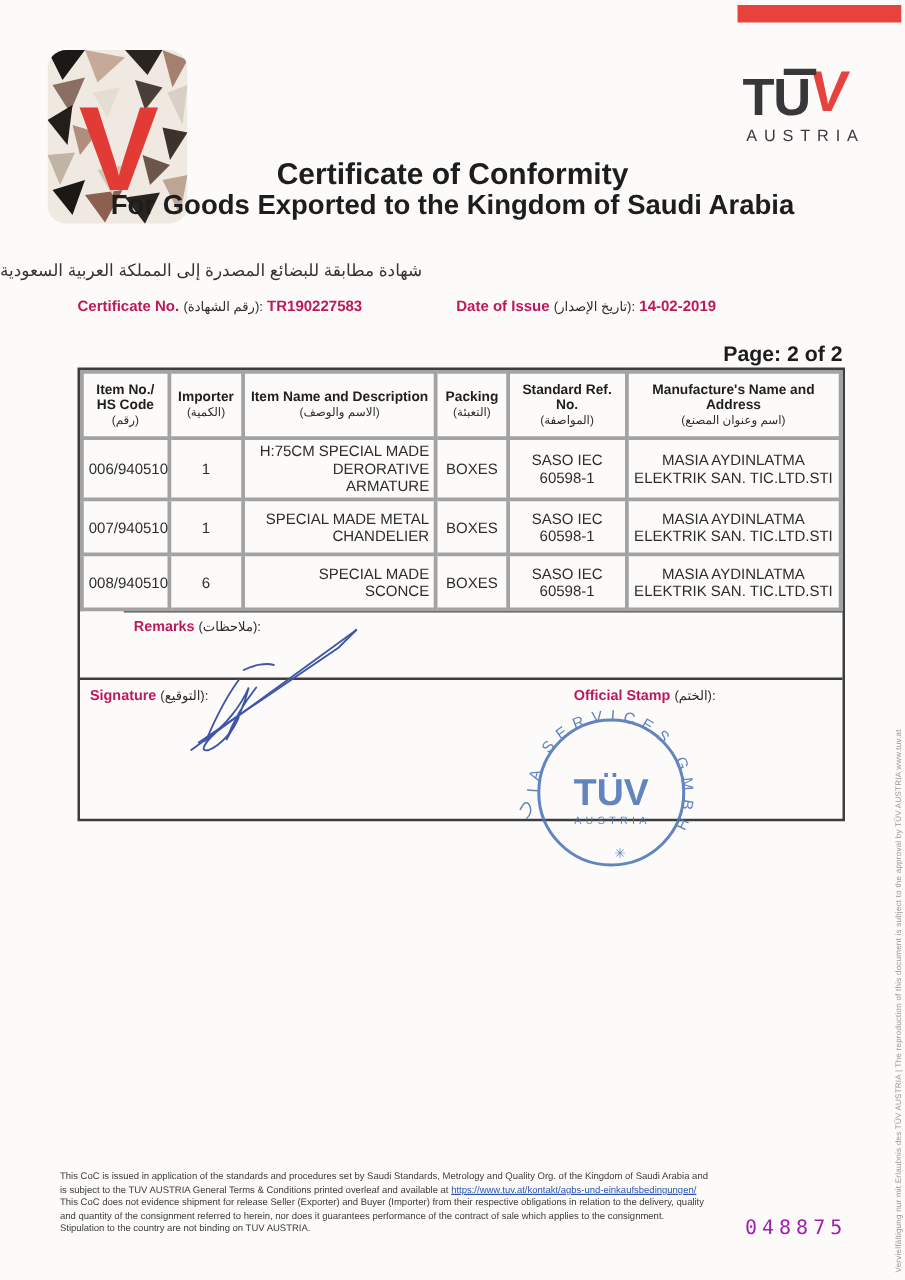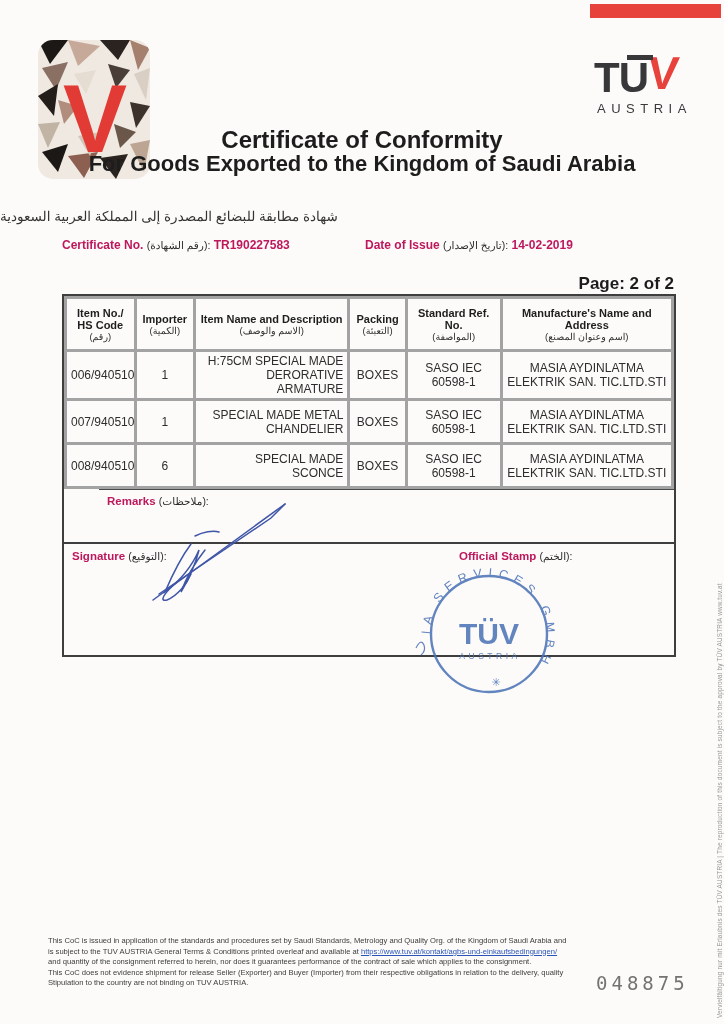--- a/index.html
+++ b/index.html
@@ -53,21 +53,21 @@
 
   
   .sig-svg{left:133px;top:490px;width:175px;height:118px;}
   .stamp-svg{left:406px;top:556px;width:168px;height:152px;opacity:.88;}
 
   
   .fine{left:48px;top:936px;width:616px;font-size:7.6px;line-height:10.6px;color:#3c3c3c;}
   .fine a{color:#2a55b8;text-align:right;}
 
   
-  .serial{left:596px;top:972px;font-family:"DejaVu Sans Mono", monospace;font-size:19px;letter-spacing:4px;color:#737373;}
+  .serial{left:596px;top:972px;font-family:"DejaVu Sans Mono", monospace;font-size:16px;letter-spacing:4px;color:#a21caf;}
 
   
   .side-note{right:1px;top:540px;height:478px;writing-mode:vertical-rl;transform:rotate(180deg);
     font-size:6.4px;color:#979797;white-space:nowrap;letter-spacing:.2px;}
 </style>
 </head>
 <body>
 
 <div class="abs red-bar"></div>
 
@@ -218,20 +218,20 @@
       <text x="84" y="103" text-anchor="middle" font-family="Liberation Sans, sans-serif" font-size="8.5" letter-spacing="3.5" stroke="none">AUSTRIA</text>
       <text x="90" y="130" text-anchor="middle" font-size="11" stroke="none">✳</text>
       <path d="M10,92 q5,-10 8,-3 q2,6 -3,10" fill="none" stroke-width="1.2"></path>
     </g>
   </svg>
 </div>
 
 <div class="abs fine">
   <div>This CoC is issued in application of the standards and procedures set by Saudi Standards, Metrology and Quality Org. of the Kingdom of Saudi Arabia and</div>
   <div><span>is subject to the TUV AUSTRIA General Terms &amp; Conditions printed overleaf and available at </span><a href="#">https://www.tuv.at/kontakt/agbs-und-einkaufsbedingungen/</a></div>
+  <div>This CoC does not evidence shipment for release Seller (Exporter) and Buyer (Importer) from their respective obligations in relation to the delivery, quality</div>
   <div>and quantity of the consignment referred to herein, nor does it guarantees performance of the contract of sale which applies to the consignment.</div>
-  <div>This CoC does not evidence shipment for release Seller (Exporter) and Buyer (Importer) from their respective obligations in relation to the delivery, quality</div>
   <div>Stipulation to the country are not binding on TUV AUSTRIA.</div>
 </div>
 
 <div class="abs serial">048875</div>
 
 <div class="abs side-note">Vervielfältigung nur mit Erlaubnis des TÜV AUSTRIA | The reproduction of this document is subject to the approval by TÜV AUSTRIA   www.tuv.at</div>
 
 </body></html>

